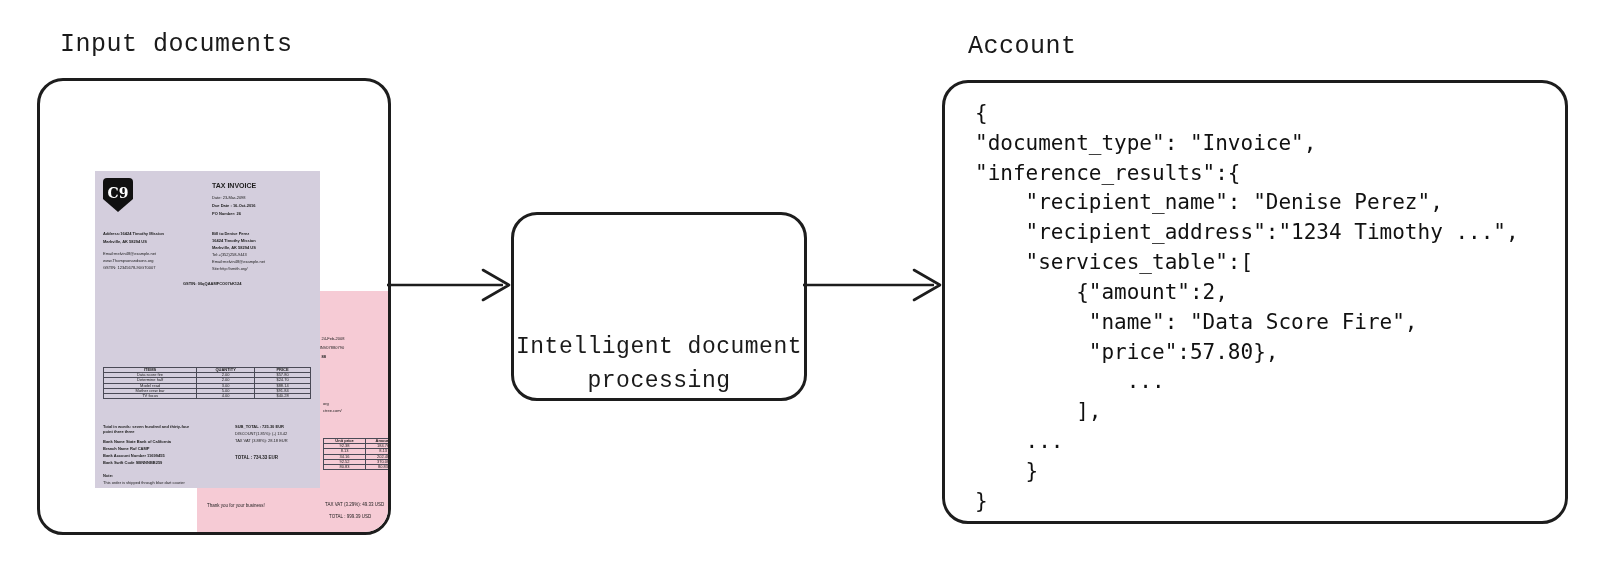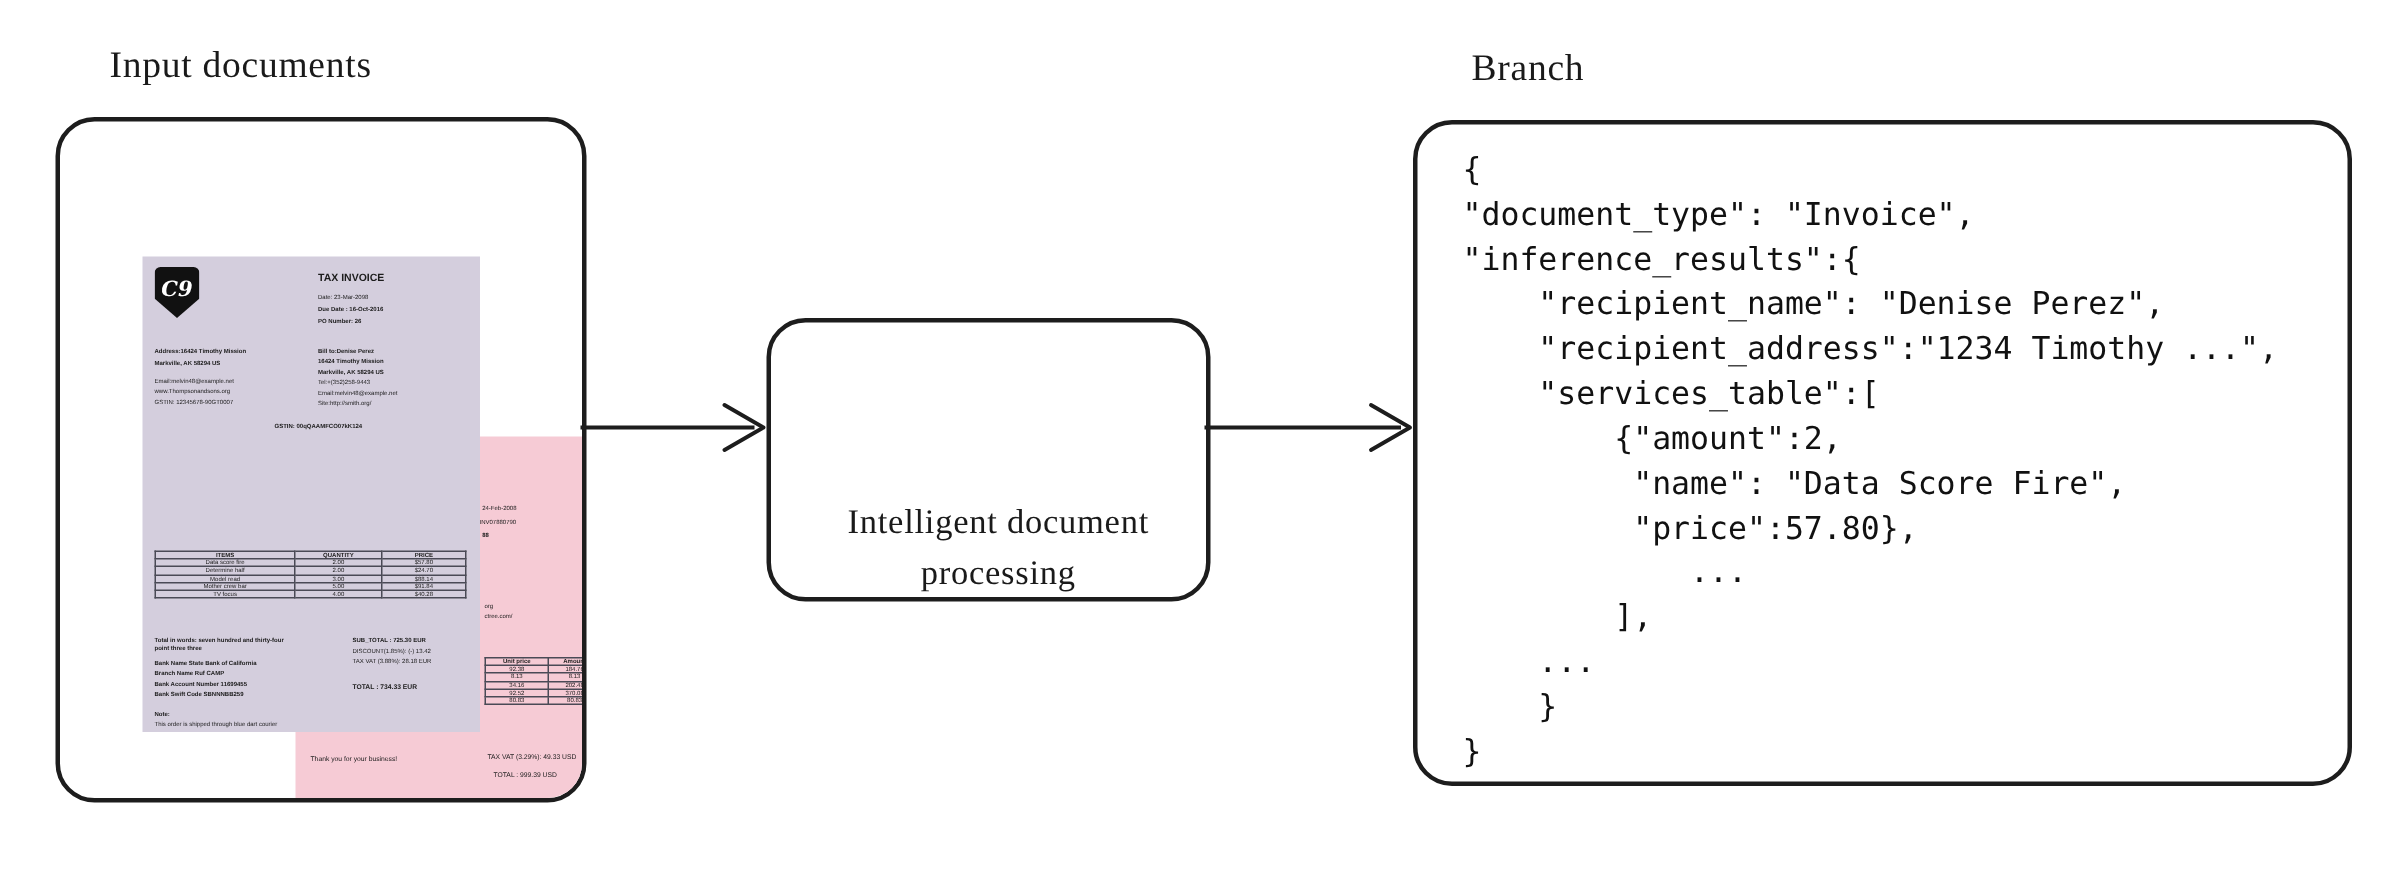--- a/index.html
+++ b/index.html
@@ -1,20 +1,20 @@
 <!DOCTYPE html>
 <html><head>
 <meta charset="utf-8">
 <style>
   html,body{margin:0;padding:0;background:#ffffff;}
   body{width:1600px;height:583px;position:relative;overflow:hidden;
        font-family:"DejaVu Sans",sans-serif;}
 
-  .hand{font-family:Liberation Serif, serif;font-weight:400;
-        letter-spacing:.5px;color:#1a1a1a;margin-left:13px;}
+  .hand{font-family:Liberation Mono, monospace;font-weight:400;
+        letter-spacing:.5px;color:#1a1a1a;}
 
   
   #input-heading{position:absolute;left:60px;top:30px;font-size:25px;}
   #output-heading{position:absolute;left:968px;top:32px;font-size:25px;}
 
   
   #input-box{position:absolute;left:37px;top:78px;width:348px;height:451px;
              border:3px solid #1d1d1d;border-radius:26px;background:#fff;
              overflow:hidden;}
 
@@ -27,21 +27,21 @@
   .t{position:absolute;color:#1c1c1c;white-space:nowrap;
      font-family:"Liberation Sans",sans-serif;transform-origin:left top;}
   .b{font-weight:700;}
 
   
   .shield{position:absolute;left:8px;top:7px;width:30px;height:34px;
           background:#111;
           clip-path:polygon(50% 0,100% 0,100% 62%,50% 100%,0 62%,0 0);
           border-radius:4px;}
   .shield span{position:absolute;left:0;right:0;top:7px;text-align:center;
-               color:#fff;font-size:14px;font-style:italic;font-weight:700;
+               color:#fff;font-size:14px;font-weight:700;
                font-family:"DejaVu Serif",serif;}
 
   
   table.mini{position:absolute;border-collapse:collapse;
              font-family:"Liberation Sans",sans-serif;}
   table.mini td,table.mini th{border:1px solid #4a4a56;padding:0;
              text-align:center;color:#1c1c1c;line-height:1.05;}
 
   
   .arrow{position:absolute;}
@@ -199,21 +199,21 @@
 <div id="process-box">
   <div class="hand" id="process-label" style="white-space:pre-line;">Intelligent document
 processing</div>
 </div>
 
 <svg class="arrow" style="left:801px;top:262px;" width="145" height="46">
   <line x1="2" y1="23" x2="133" y2="23" stroke="#1d1d1d" stroke-width="2.6"></line>
   <polyline points="113,8 139,23 113,38" fill="none" stroke="#1d1d1d" stroke-width="2.6" stroke-linecap="round" stroke-linejoin="round"></polyline>
 </svg>
 
-<div class="hand" id="output-heading">Branch</div>
+<div class="hand" id="output-heading">Account</div>
 
 <div id="output-box">
   <pre id="json-block">{
 "document_type": "Invoice",
 "inference_results":{
     "recipient_name": "Denise Perez",
     "recipient_address":"1234 Timothy ...",
     "services_table":[
         {"amount":2,
          "name": "Data Score Fire",

